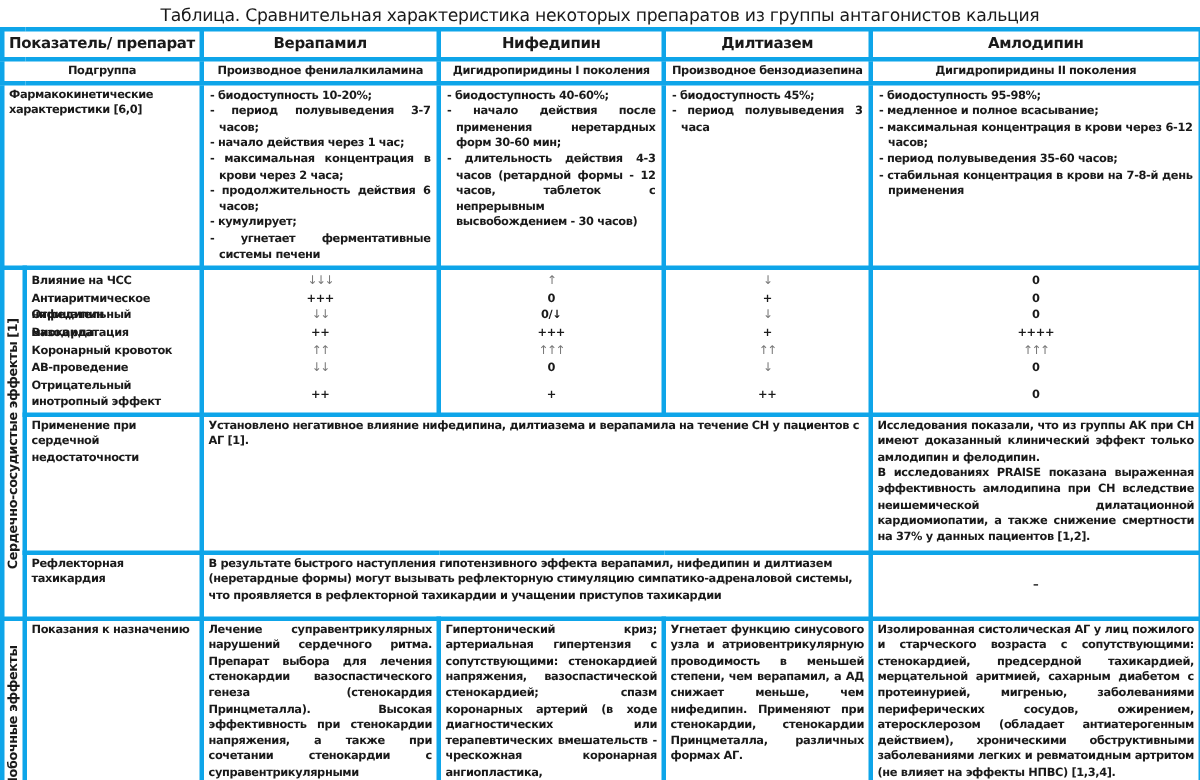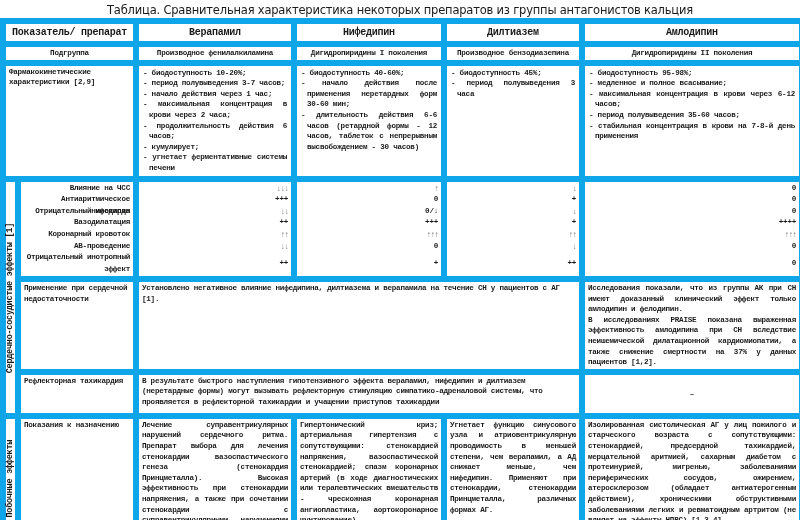--- a/index.html
+++ b/index.html
@@ -1,26 +1,26 @@
 <!DOCTYPE html>
 <html><head>
 <meta charset="utf-8">
 <style>
   html, body { margin: 0; padding: 0; background: #ffffff; }
   body { width: 800px; height: 520px; overflow: hidden; font-family: "DejaVu Sans", sans-serif; color: #1a1a1a; }
   .title { text-align: center; font-weight: normal; font-size: 11.5px; height: 16px; line-height: 16px; margin-top: 2px; letter-spacing: -0.2px; }
   table { border-collapse: collapse; table-layout: fixed; width: 799px; margin-left: 0; }
-  td, th { border: 6px solid #0ea5e9; vertical-align: top; font-size: 7.6px; line-height: 10.6px; padding: 1px 3px; font-weight: bold; letter-spacing: -0.25px; font-family: Liberation Mono, monospace; }
+  td, th { border: 3px solid #0ea5e9; vertical-align: top; font-size: 7.6px; line-height: 10.6px; padding: 1px 3px; font-weight: bold; letter-spacing: -0.25px; }
   th { font-size: 10px; line-height: 15px; text-align: center; padding: 1px 2px; }
   .sub td { text-align: center; font-size: 7.6px; padding: 1px 2px; }
   table { border: 1.5px solid #555; }
   ul.dash { list-style: none; margin: 1px; padding: 0; }
   ul.dash li { padding-left: 6px; text-indent: -6px; text-align: justify; }
   .vert { writing-mode: vertical-rl; transform: rotate(180deg); text-align: center; white-space: nowrap; font-size: 8.5px; padding: 2px 1px; vertical-align: middle; }
-  .eff-list div, .eff-val div { height: 11.6px; line-height: 11.6px; text-align: right; }
+  .eff-list div, .eff-val div { height: 11.6px; line-height: 11.6px; }
   .eff-list div.tall { height: 23px; line-height: 11.5px; }
   .eff-val div.tall { height: 23px; line-height: 23px; }
   .eff-val { text-align: center; font-weight: bold; }
   .arrow { color: #777; font-weight: normal; font-size: 8px; letter-spacing: -1px; }
   .just { text-align: justify; }
   .center { text-align: center; }
 </style>
 </head>
 <body>
 
@@ -44,37 +44,37 @@
     <th>Амлодипин</th>
   </tr>
   <tr class="sub">
     <td colspan="2">Подгруппа</td>
     <td>Производное фенилалкиламина</td>
     <td>Дигидропиридины I поколения</td>
     <td>Производное бензодиазепина</td>
     <td>Дигидропиридины II поколения</td>
   </tr>
   <tr style="height:95px">
-    <td colspan="2">Фармакокинетические характеристики [2,9]</td>
+    <td colspan="2">Фармакокинетические характеристики [6,0]</td>
     <td>
           <ul class="dash">
             <li>- биодоступность 10-20%;</li>
             <li>- период полувыведения 3-7 часов;</li>
             <li>- начало действия через 1 час;</li>
             <li>- максимальная концентрация в крови через 2 часа;</li>
             <li>- продолжительность действия 6 часов;</li>
             <li>- кумулирует;</li>
             <li>- угнетает ферментативные системы печени</li>
           </ul>
         </td>
     <td>
           <ul class="dash">
             <li>- биодоступность 40-60%;</li>
             <li>- начало действия после применения неретардных форм 30-60 мин;</li>
-            <li>- длительность действия 6-6 часов (ретардной формы - 12 часов, таблеток с непрерывным высвобождением - 30 часов)</li>
+            <li>- длительность действия 4-3 часов (ретардной формы - 12 часов, таблеток с непрерывным высвобождением - 30 часов)</li>
           </ul>
         </td>
     <td>
           <ul class="dash">
             <li>- биодоступность 45%;</li>
             <li>- период полувыведения 3 часа</li>
           </ul>
         </td>
     <td>
           <ul class="dash">

